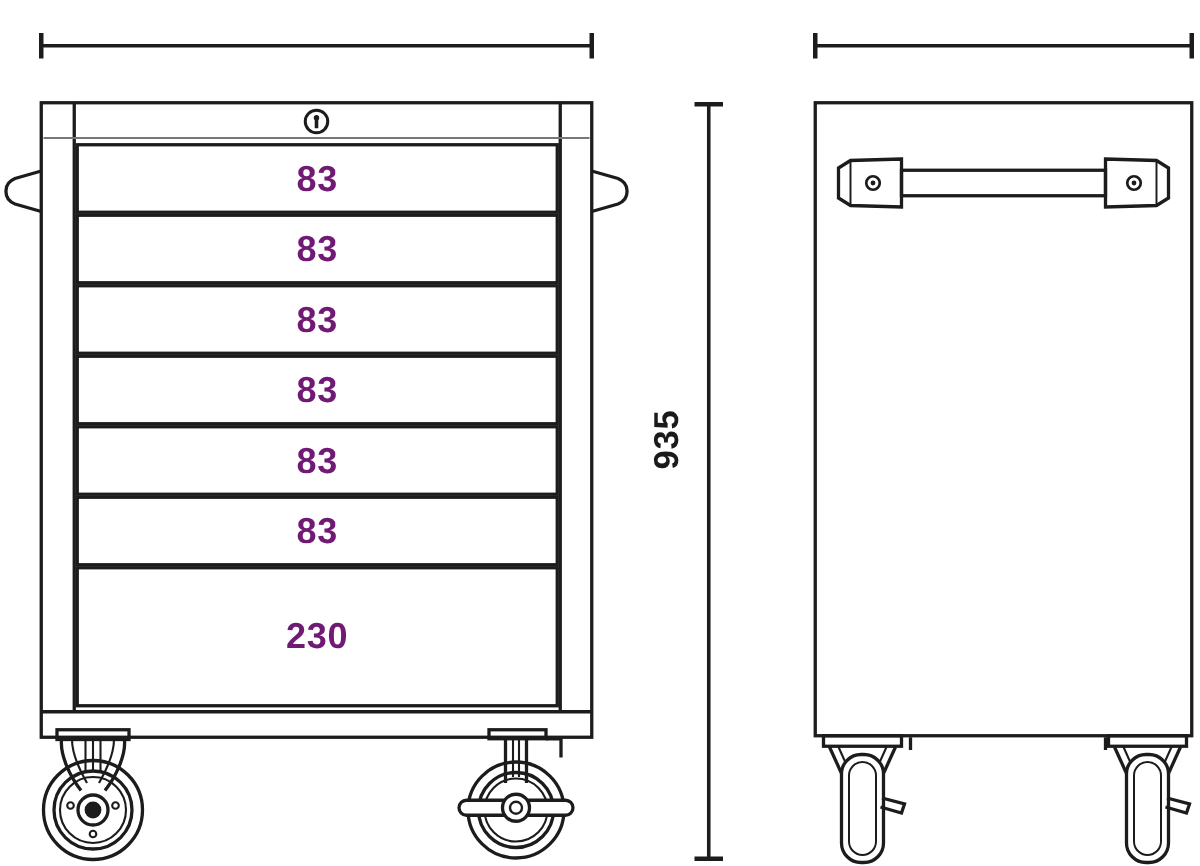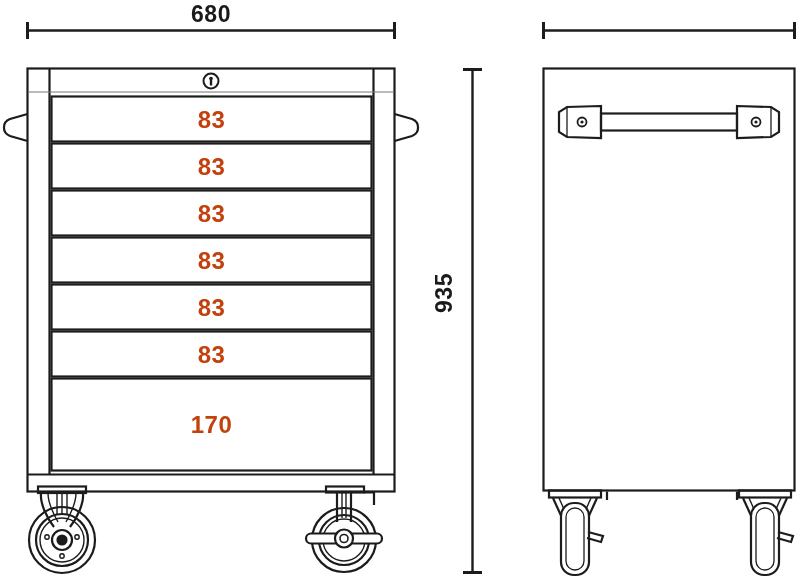--- a/index.html
+++ b/index.html
@@ -26,21 +26,21 @@
   }
   .drawer-label{
     position:absolute;
     left:51px;
     width:321px;
     display:flex;
     align-items:center;
     justify-content:center;
     font-weight:700;
     font-size:24px;
-    color:#c2410c;
+    color:#701a75;
     letter-spacing:0.5px;
   }
 </style>
 </head>
 <body>
 
 <div class="canvas">
 
   <svg class="artwork" width="800" height="577" viewBox="0 0 800 577">
 
@@ -160,26 +160,25 @@
         <path d="M781,498 L768,527" stroke-width="1.4"></path>
         <circle cx="755" cy="534" r="3" stroke-width="1.4"></circle>
         <circle cx="775" cy="534" r="3" stroke-width="1.4"></circle>
         <rect x="751" y="503" width="28" height="72" rx="13" fill="#ffffff"></rect>
         <rect x="756" y="508" width="18" height="62" rx="9" stroke-width="1.3"></rect>
         <path d="M778,532 L793,536 L791,542 L777,538"></path>
       </g>
     </g>
   </svg>
 
-  <div class="dim-label" style="left:27px;top:1px;width:368px;">680</div>
 
 
   <div class="dim-label vert" style="left:404px;top:280px;width:80px;height:26px;">935</div>
 
   <div class="drawer-label" style="top:96px;height:47px;">83</div>
   <div class="drawer-label" style="top:143px;height:47px;">83</div>
   <div class="drawer-label" style="top:190px;height:47px;">83</div>
   <div class="drawer-label" style="top:237px;height:47px;">83</div>
   <div class="drawer-label" style="top:284px;height:47px;">83</div>
   <div class="drawer-label" style="top:331px;height:47px;">83</div>
-  <div class="drawer-label" style="top:378px;height:93px;">170</div>
+  <div class="drawer-label" style="top:378px;height:93px;">230</div>
 
 </div>
 
 </body></html>

